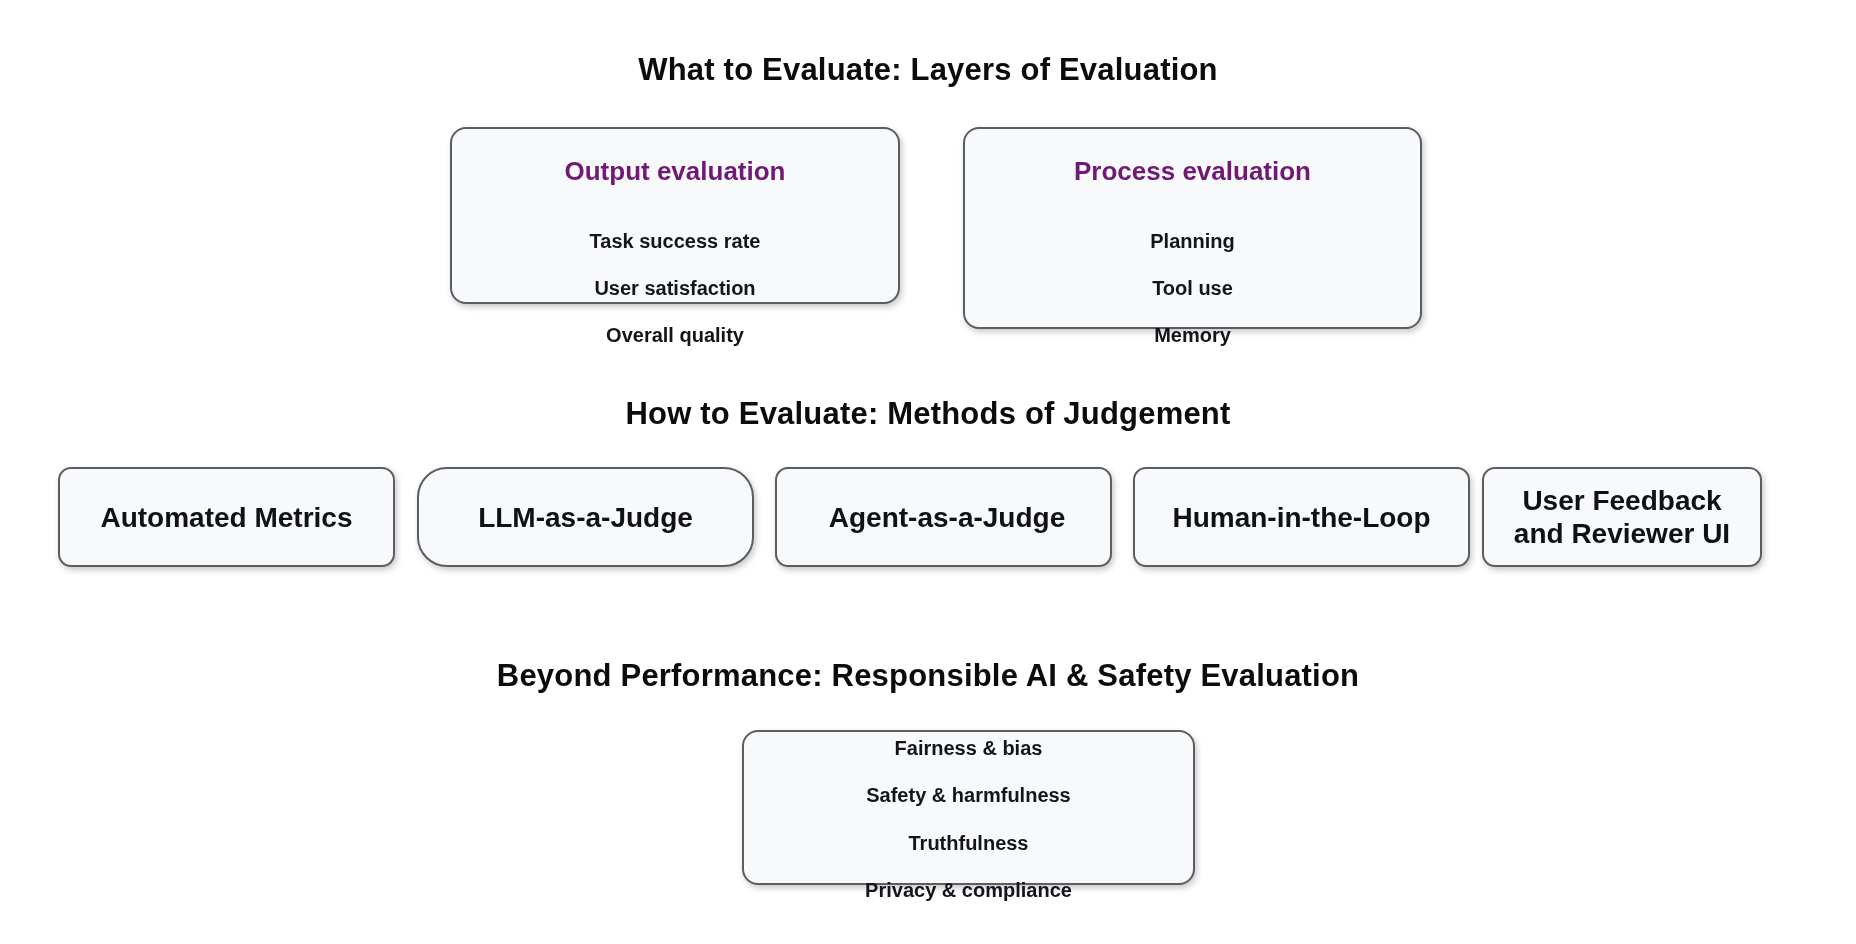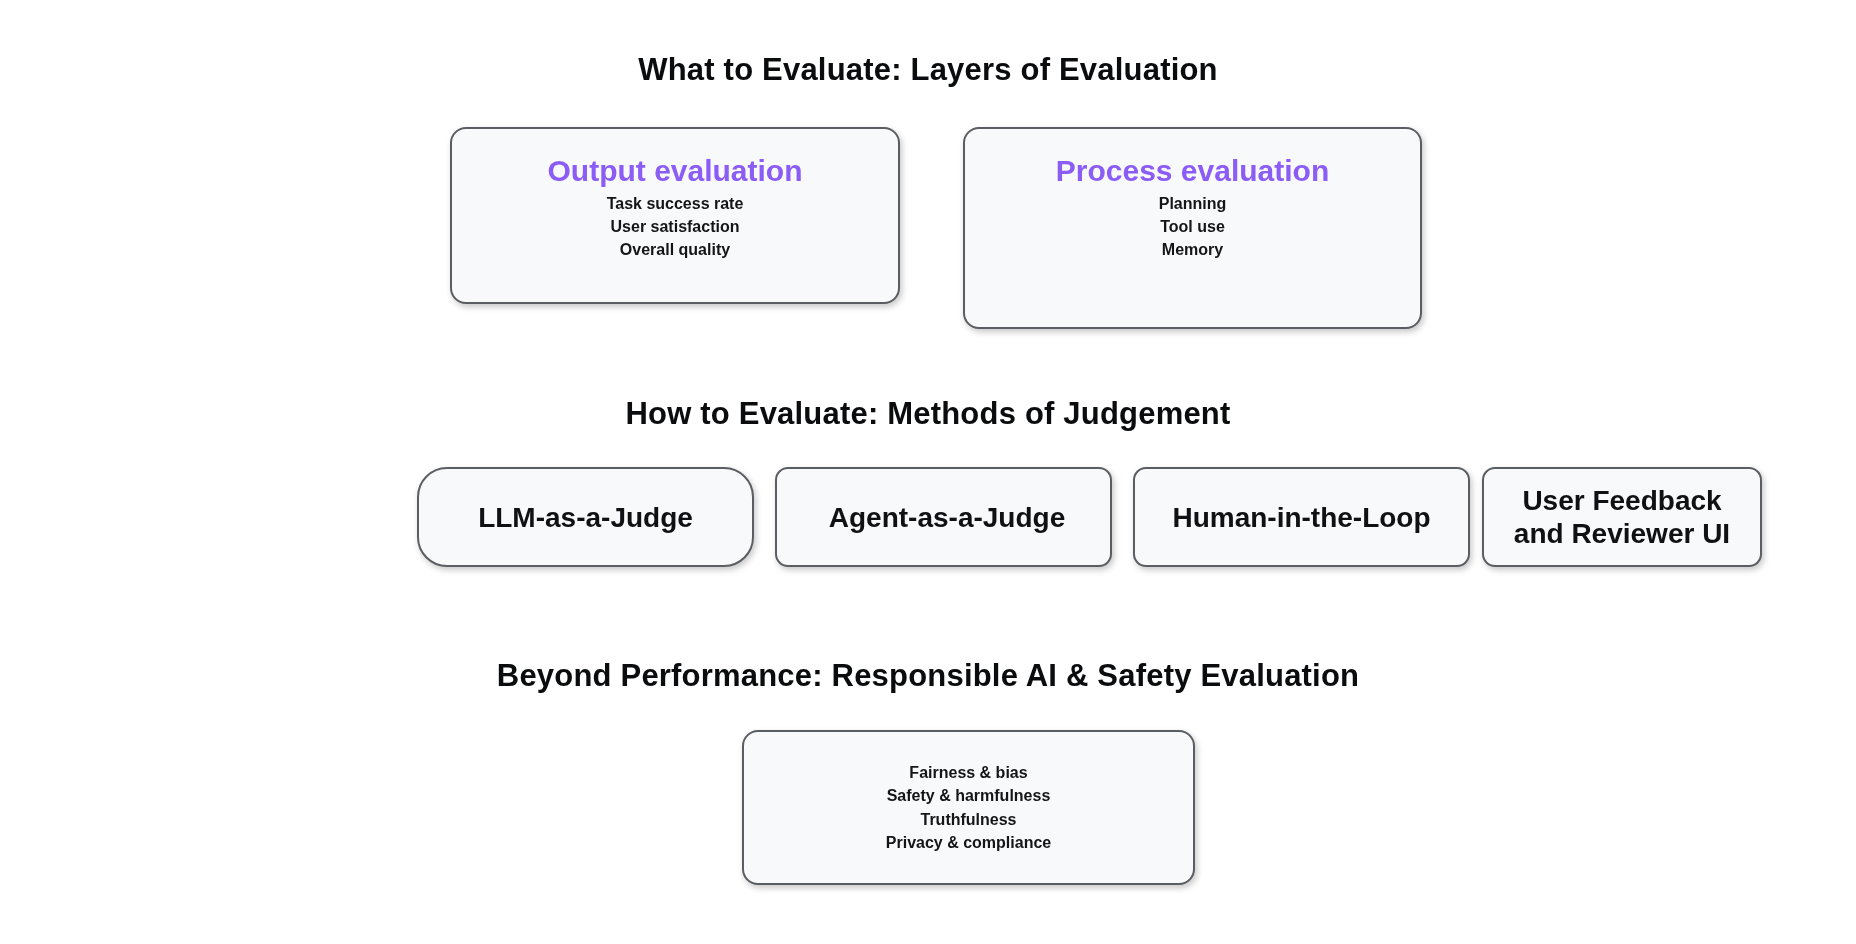--- a/index.html
+++ b/index.html
@@ -40,34 +40,35 @@
     box-shadow: 2px 3px 6px rgba(0,0,0,0.22);
   }
   .card.lg {
     border-radius: 16px;
     display: flex;
     flex-direction: column;
     align-items: center;
     padding-top: 22px;
   }
   .card-heading {
-    font-size: 30px;
+    font-size: 26px;
     line-height: 40px;
     font-weight: 700;
-    color: #8b5cf6;
-    margin-bottom: 1px;
+    color: #701a75;
+    margin-bottom: 15px;
     white-space: nowrap;
   }
   .card-line {
-    font-size: 16px;
+    font-size: 20px;
     line-height: 23px;
     font-weight: 700;
     color: #141518;
     text-align: center;
     white-space: nowrap;
+    margin-top: 24px;
   }
   .card.md {
     border-radius: 13px;
     top: 467px;
     width: 337px;
     height: 100px;
     display: flex;
     align-items: center;
     justify-content: center;
     padding: 0 12px;
@@ -112,20 +113,23 @@
 
   <div class="card lg" id="box-process">
     <div class="card-heading">Process evaluation</div>
     <div class="card-line">Planning</div>
     <div class="card-line">Tool use</div>
     <div class="card-line">Memory</div>
   </div>
 
   <h2 class="section-title t2">How to Evaluate: Methods of Judgement</h2>
 
+  <div class="card md" id="m1">
+    <div class="method-label">Automated Metrics</div>
+  </div>
 
   <div class="card md" id="m2">
     <div class="method-label">LLM-as-a-Judge</div>
   </div>
 
   <div class="card md" id="m3">
     <div class="method-label">Agent-as-a-Judge</div>
   </div>
 
   <div class="card md" id="m4">

